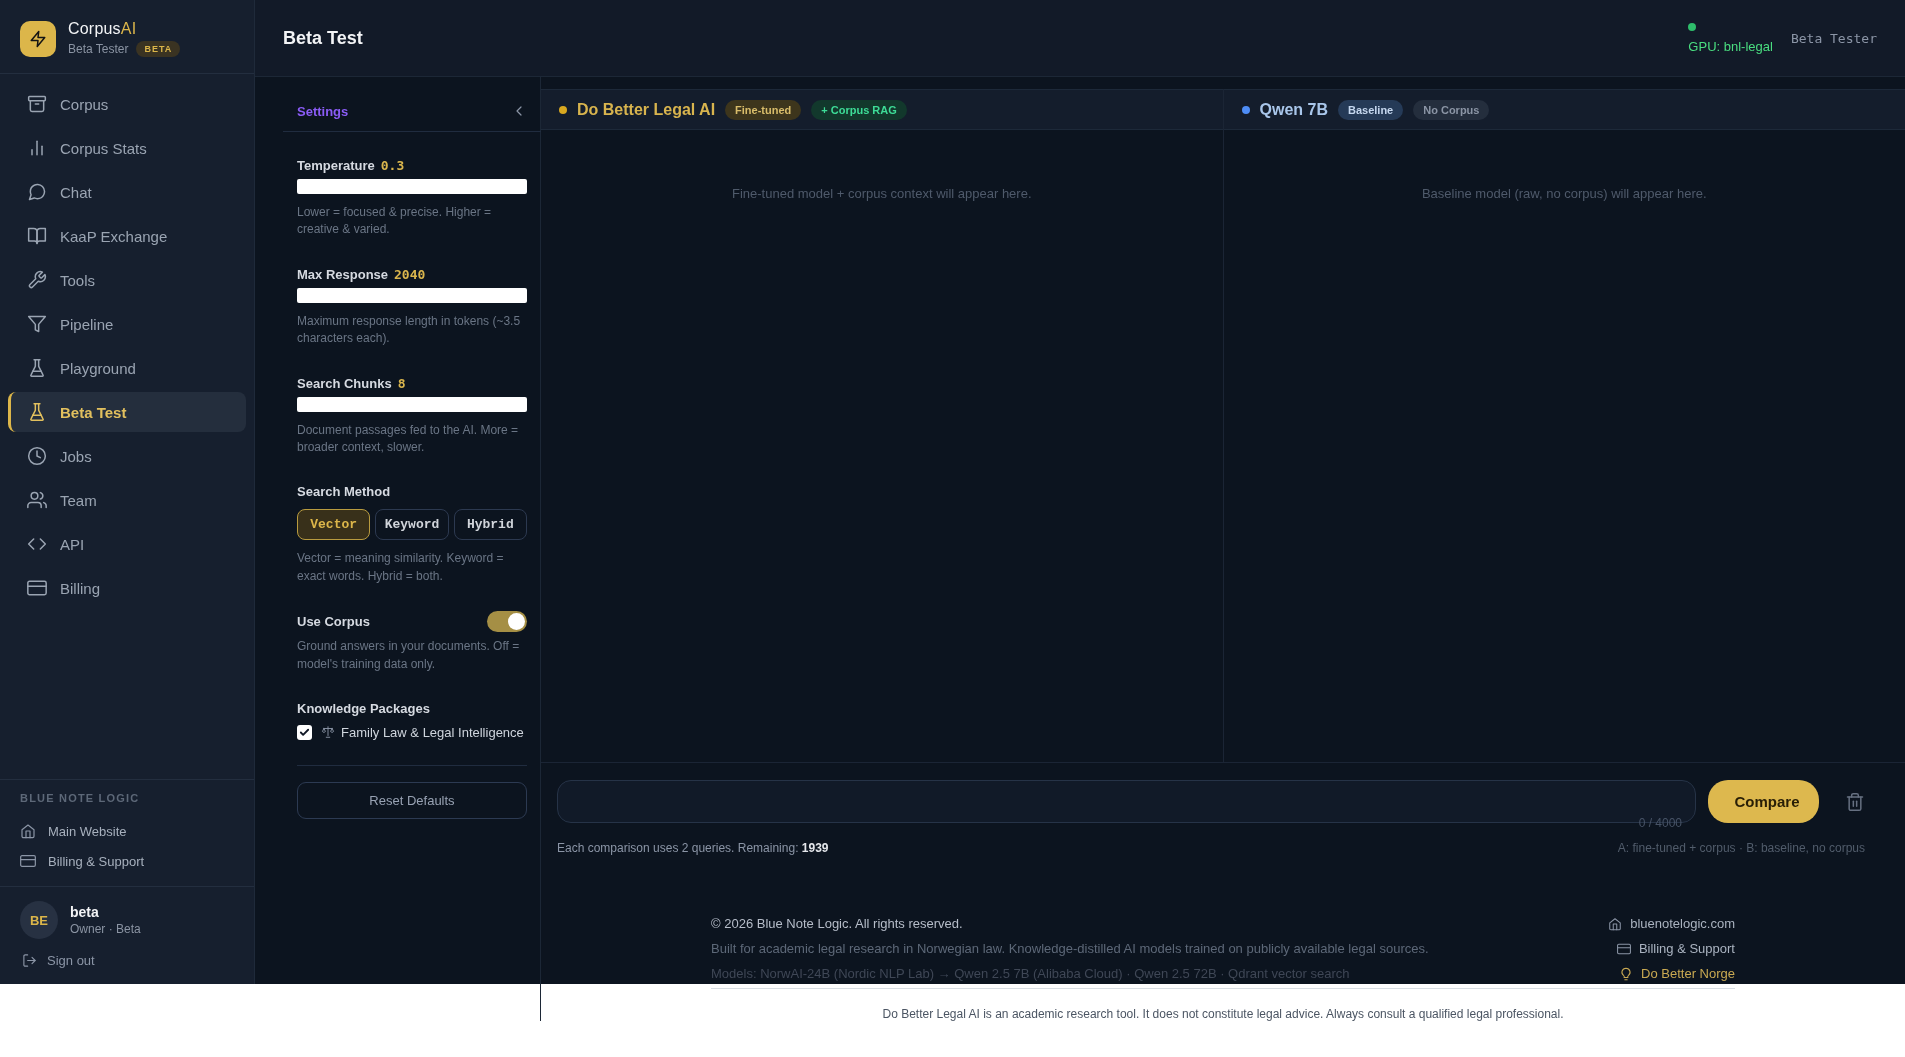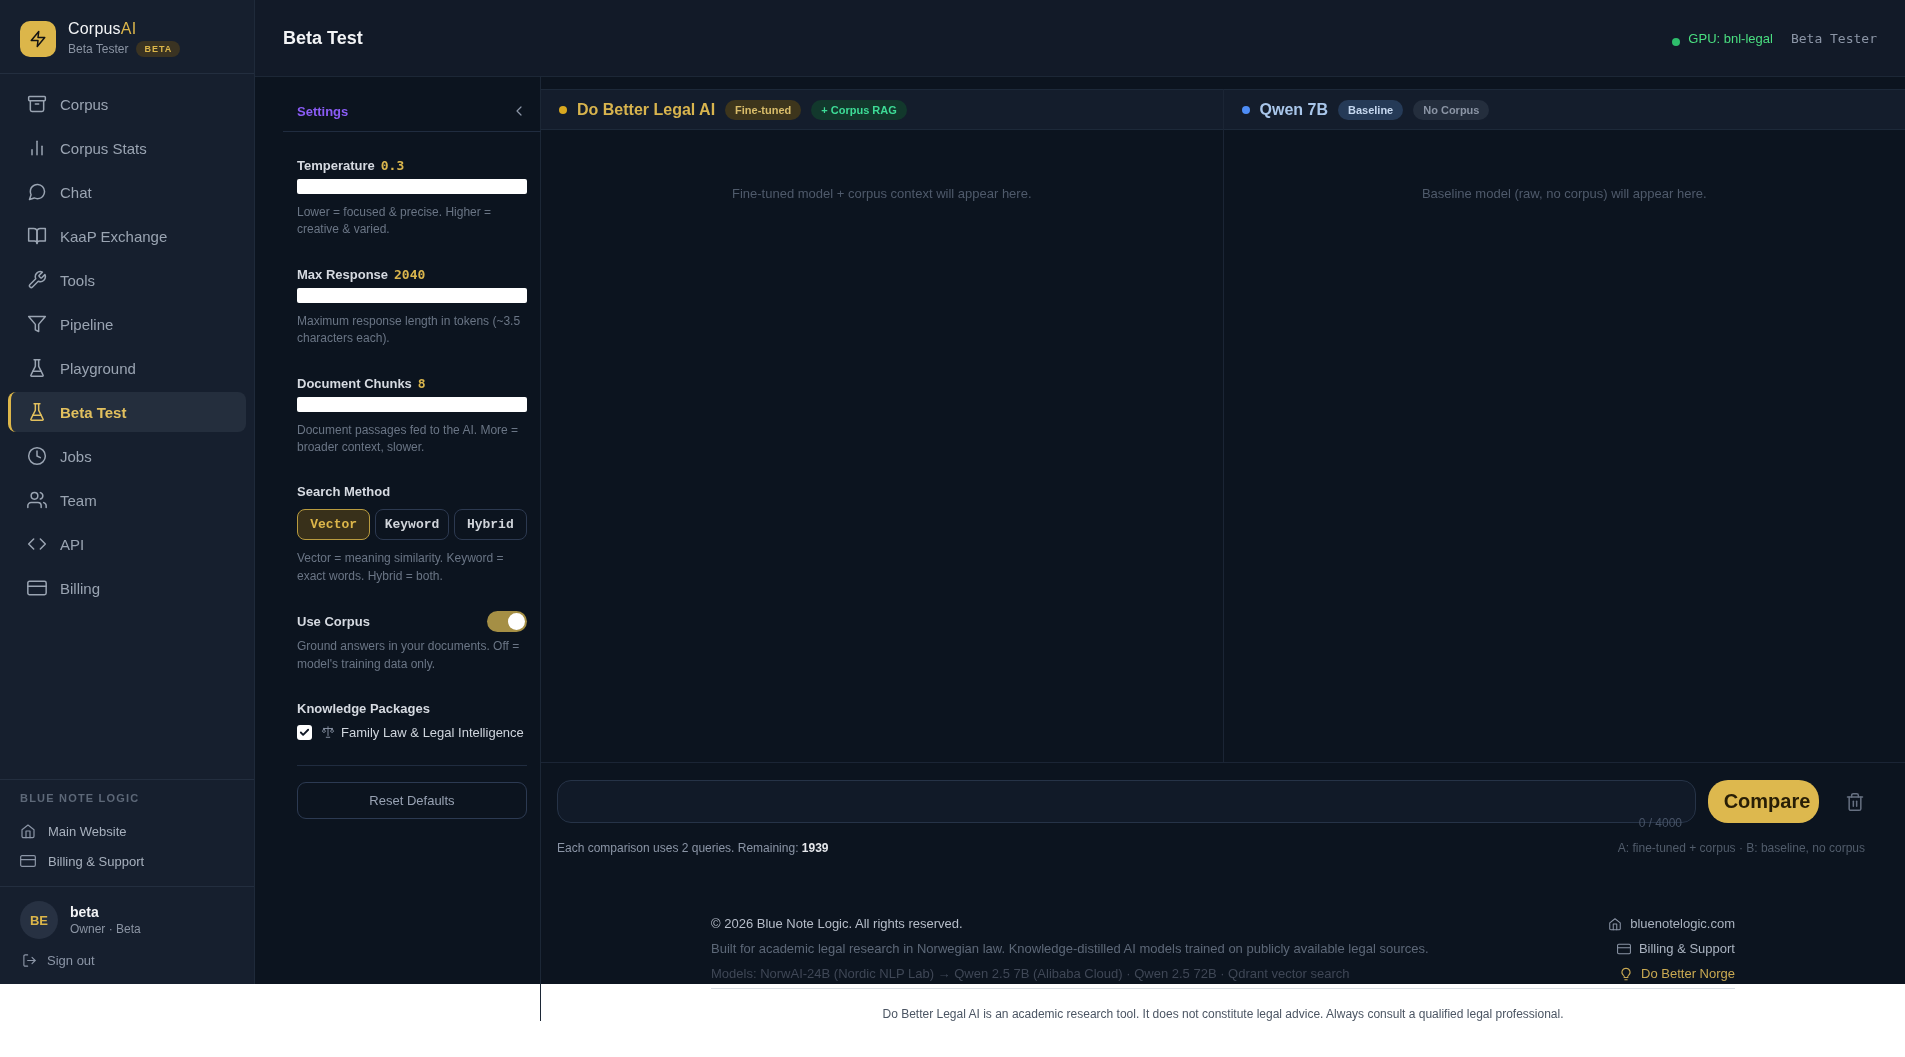--- a/index.html
+++ b/index.html
@@ -32,21 +32,21 @@
   .user-name { color:#f3f4f6; font-weight:bold; font-size:14px; }
   .user-role { color:#8b94a3; font-size:12px; margin-top:2px; }
   .signout { display:flex; align-items:center; gap:10px; color:#8b95a6; font-size:13px; padding:8px 20px 16px 22px; cursor:pointer; }
   .signout .ic { width:15px; height:15px; }
 
   
   .main { flex:1; display:flex; flex-direction:column; min-width:0; }
   .topbar { height:77px; min-height:77px; background:#121a28; border-bottom:1px solid #1c2736; display:flex; align-items:center; justify-content:space-between; padding:0 28px; }
   .page-title { font-size:18px; font-weight:bold; color:#f3f4f6; }
   .topbar-right { display:flex; align-items:center; gap:18px; }
-  .gpu { display:flex; align-items:flex-end; gap:8px; font-size:13px; color:#4ade80; }
+  .gpu { display:flex; align-items:flex-start; gap:8px; font-size:13px; color:#4ade80;flex-direction:column; }
   .gpu-dot { width:8px; height:8px; border-radius:50%; background:#2ebd6b; }
   .top-user { font-family:"DejaVu Sans Mono", monospace; font-size:13px; color:#8b95a6; }
 
   .content { flex:1; display:flex; overflow:visible; }
 
   
   .settings-col { width:286px; min-width:286px; border-right:1px solid #1c2736; padding:12px 0 0 28px; }
   .settings-panel { width:258px; }
   .settings-head { display:flex; align-items:center; justify-content:space-between; padding:14px 14px 12px 14px; }
   .settings-title { font-size:13px; font-weight:bold; color:#8b5cf6; }
@@ -92,21 +92,21 @@
   .badge-gray { background:#242e3d; color:#8b95a5; }
   .panel-body { flex:1; padding-top:56px; text-align:center; }
   .empty-text { font-size:13px; color:#4f5a6b; }
 
   
   .composer { margin:17px 40px 0 16px; }
   .composer-row { display:flex; align-items:stretch; }
   .textarea-wrap { flex:1; position:relative; }
   .query-input { width:100%; height:43px; background:#111a28; border:1px solid #263347; border-radius:14px; resize:none; color:#e5e7eb; font-size:14px; padding:10px 16px; font-family:"Liberation Sans",sans-serif; outline:none; display:block; }
   .char-counter { position:absolute; right:14px; bottom:-7px; font-size:12px; color:#475366; }
-  .compare-btn { width:111px; height:43px; margin-left:12px; border:none; border-radius:20px; background:#ddb84e; color:#281e06; font-size:20px; font-weight:bold; cursor:pointer; font-family:"Liberation Sans",sans-serif;padding-left:7px; }
+  .compare-btn { width:111px; height:43px; margin-left:12px; border:none; border-radius:20px; background:#ddb84e; color:#281e06; font-size:15px; font-weight:bold; cursor:pointer; font-family:"Liberation Sans",sans-serif;padding-left:7px; }
   .trash-btn { margin-left:26px; align-self:center; width:20px; height:20px; color:#667081; cursor:pointer; }
   .composer-meta { display:flex; justify-content:space-between; margin-top:18px; font-size:12px; }
   .meta-left { color:#8b95a6; }
   .meta-left b { color:#e5e7eb; }
   .meta-right { color:#515c6b; }
 
   
   .footer { width:1024px; margin:56px auto 0 auto; }
   .footer-top { display:flex; justify-content:space-between; }
   .footer-left div { line-height:25px; font-size:13px; }
@@ -309,21 +309,21 @@
                 <div class="field-desc">Lower = focused &amp; precise. Higher = creative &amp; varied.</div>
               </div>
 
               <div class="field">
                 <span class="field-label">Max Response</span><span class="field-value">2040</span>
                 <div class="white-input"></div>
                 <div class="field-desc">Maximum response length in tokens (~3.5 characters each).</div>
               </div>
 
               <div class="field">
-                <span class="field-label">Document Chunks</span><span class="field-value">8</span>
+                <span class="field-label">Search Chunks</span><span class="field-value">8</span>
                 <div class="white-input"></div>
                 <div class="field-desc">Document passages fed to the AI. More = broader context, slower.</div>
               </div>
 
               <div class="field">
                 <span class="field-label">Search Method</span>
                 <div class="seg-row">
                   <button class="seg-btn active">Vector</button>
                   <button class="seg-btn">Keyword</button>
                   <button class="seg-btn">Hybrid</button>

